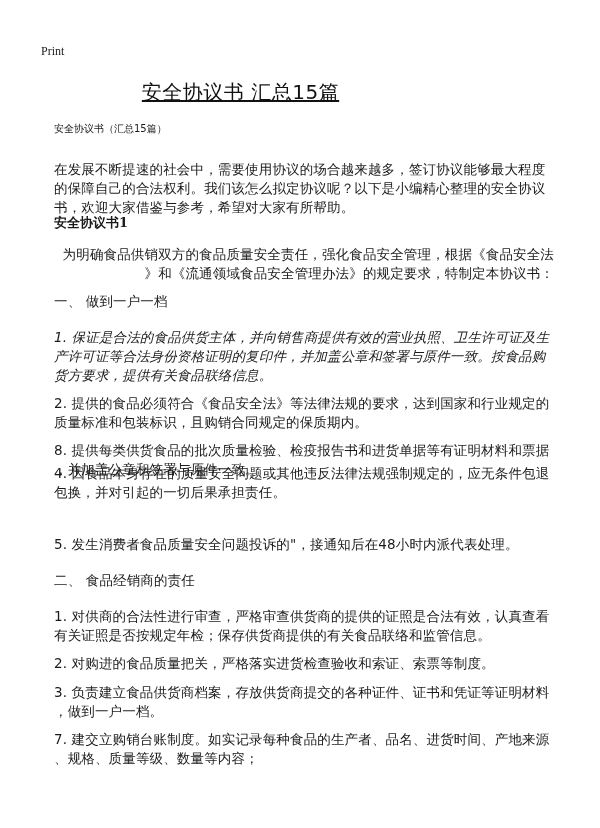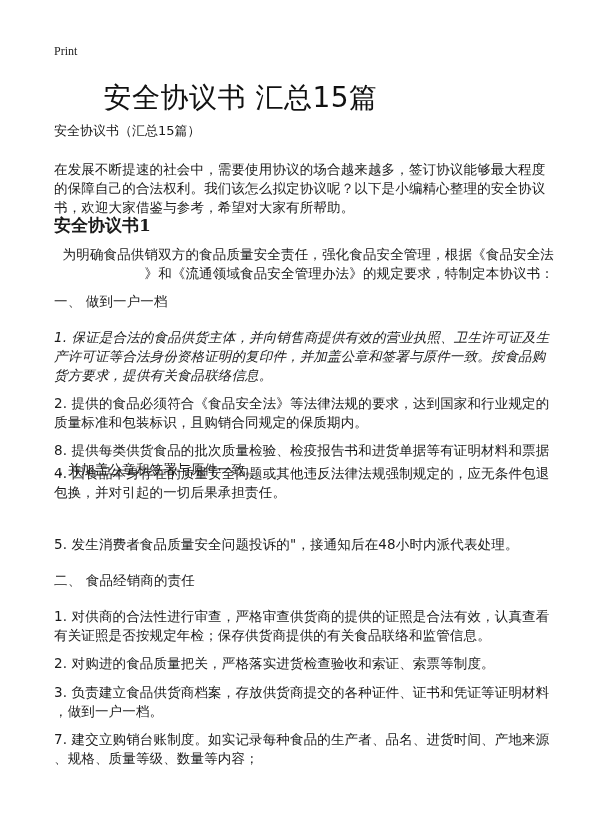--- a/index.html
+++ b/index.html
@@ -2,36 +2,36 @@
 <html><head>
 <meta charset="utf-8">
 <style>
   html, body { margin: 0; padding: 0; background: #ffffff; }
   body {
     width: 600px; height: 828px; overflow: hidden; position: relative;
     font-family: "DejaVu Sans", "Liberation Sans", sans-serif;
     color: #1a1a1a;
   }
   .print-label {
-    position: absolute; left: 54px; top: 44px;
+    position: absolute; left: 41px; top: 44px;
     font-family: "Liberation Serif", "DejaVu Serif", serif;
     font-size: 12px; color: #222;
   }
   .doc-title {
     position: absolute; left: 0; width: 481px; top: 79px;
-    text-align: center; font-size: 28px; color: #111; letter-spacing: 0.5px;
+    text-align: center; font-size: 20px; color: #111; letter-spacing: 0.5px; text-decoration: underline;
   }
-  .subtitle { position: absolute; left: 54px; top: 122px; font-size: 13px; }
+  .subtitle { position: absolute; left: 54px; top: 122px; font-size: 10px; }
   .p {
     position: absolute; left: 54px; width: 500px;
     font-size: 13.5px; line-height: 19px; letter-spacing: 0.15px;
     white-space: pre-line;
   }
   .h-bold {
-    position: absolute; left: 54px; font-size: 17px; font-weight: bold;
+    position: absolute; left: 54px; font-size: 13px; font-weight: bold;
     font-family: "DejaVu Serif", "Liberation Serif", serif;
   }
 </style>
 </head>
 <body>
 
 <div class="print-label">Print</div>
 
 <h1 class="doc-title" style="margin:0;font-weight:normal;">安全协议书 汇总15篇</h1>
 

